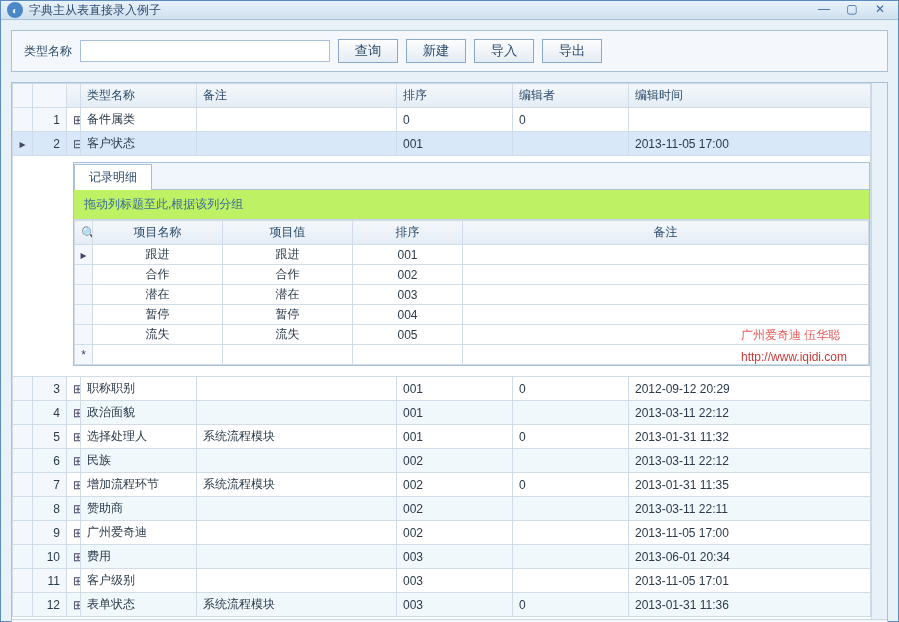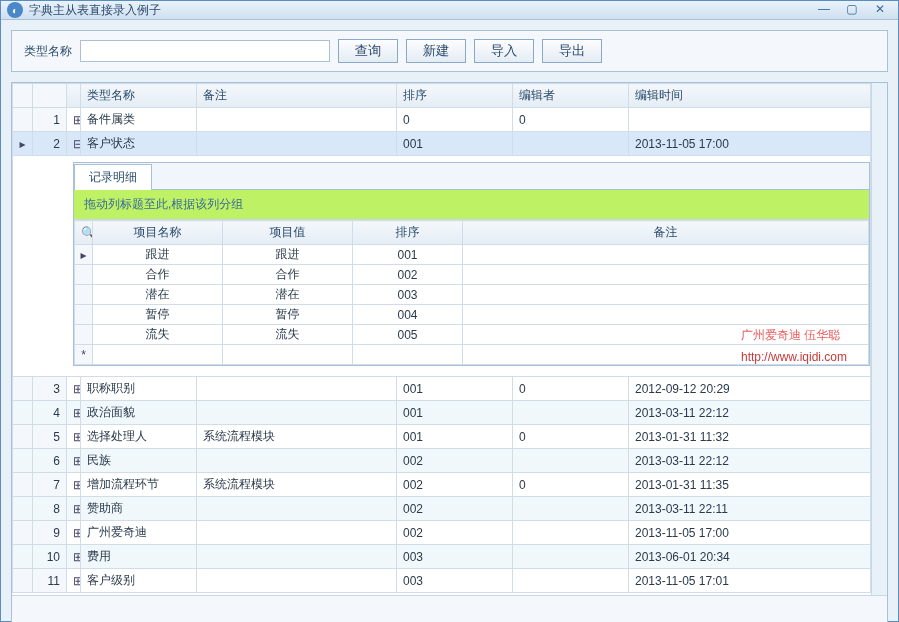--- a/index.html
+++ b/index.html
@@ -264,20 +264,30 @@
                 <tr>
                   <td class="ind-col"></td>
                   <td class="idx-col">11</td>
                   <td class="exp-col">⊞</td>
                   <td>客户级别</td>
                   <td></td>
                   <td>003</td>
                   <td></td>
                   <td>2013-11-05 17:01</td>
                 </tr>
+                <tr class="alt">
+                  <td class="ind-col"></td>
+                  <td class="idx-col">12</td>
+                  <td class="exp-col">⊞</td>
+                  <td>表单状态</td>
+                  <td>系统流程模块</td>
+                  <td>003</td>
+                  <td>0</td>
+                  <td>2013-01-31 11:36</td>
+                </tr>
               </tbody>
           </table>
           <div class="watermark">
             <div>广州爱奇迪 伍华聪</div>
             <div class="link">http://www.iqidi.com</div>
           </div>
         </div>
         <div class="scrollbar-v"></div>
       </div>
 

